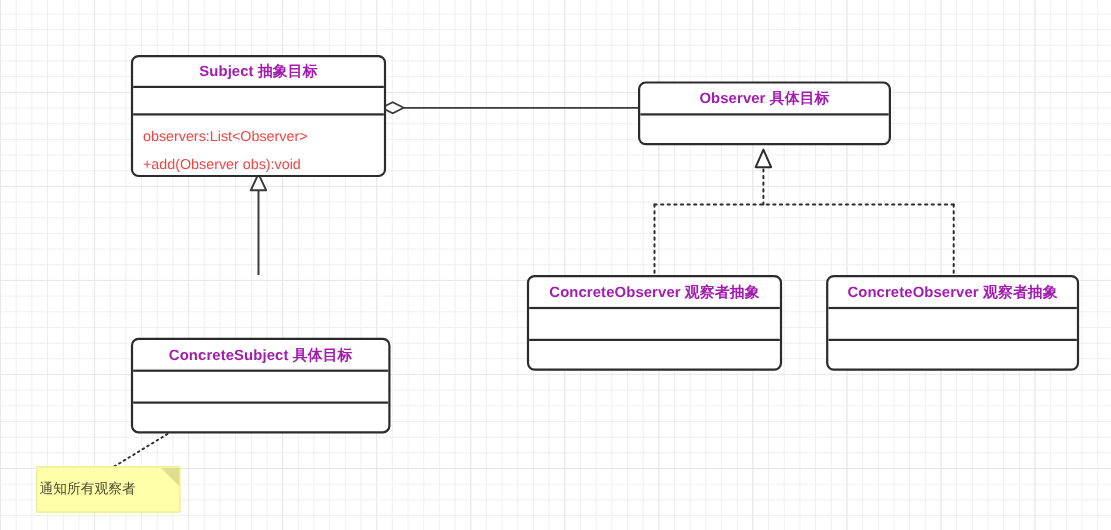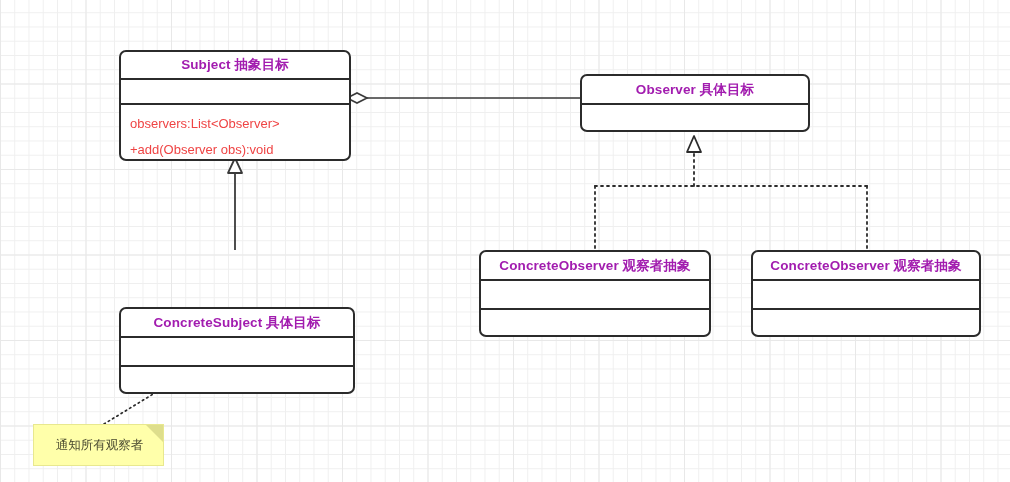--- a/index.html
+++ b/index.html
@@ -87,21 +87,21 @@
     height: 17px;
     background: #dede8c;
     clip-path: polygon(0 0, 100% 0, 100% 100%);
   }
   .uml-note .note-text {
     position: absolute;
     left: 0;
     right: 0;
     top: 50%;
     transform: translateY(-50%);
-    text-align: center;
+    text-align: left;
     font-size: 12.5px;
     color: #4a4a30;
     padding-left: 2px;
   }
 </style>
 </head>
 <body>
 
 <div id="canvas">
 

